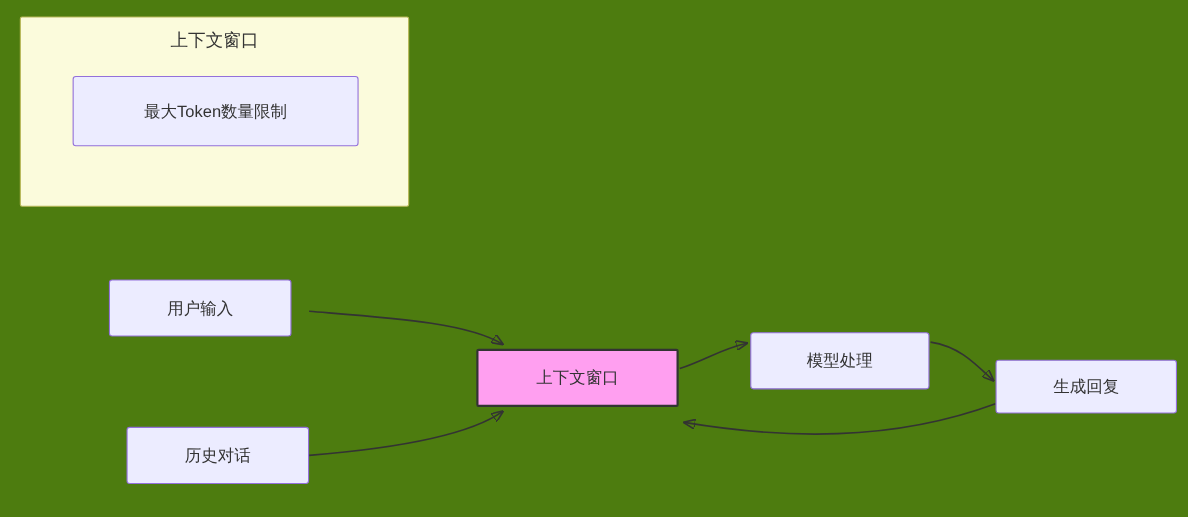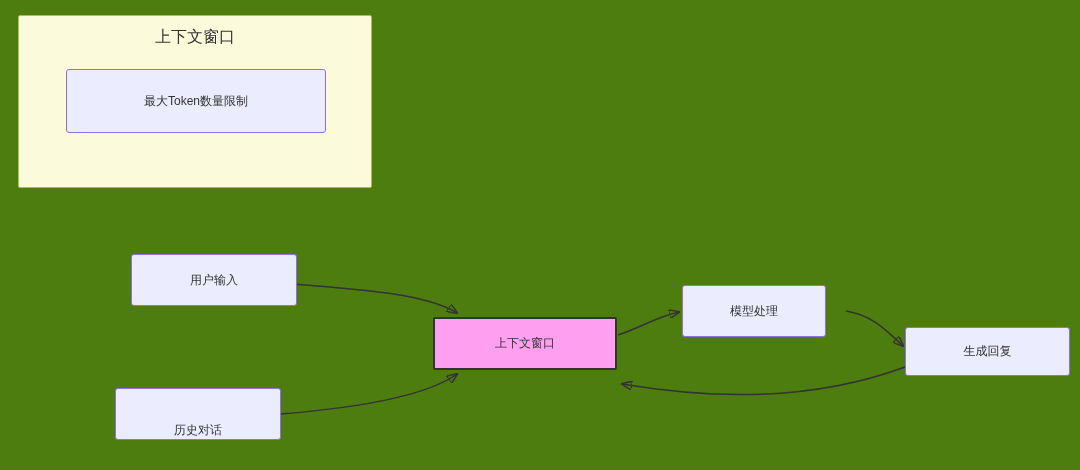--- a/index.html
+++ b/index.html
@@ -52,36 +52,36 @@
     color: var(--text-color);
   }
   .node {
     position: absolute;
     display: flex;
     align-items: center;
     justify-content: center;
     background: var(--node-fill);
     border: 1px solid var(--node-border);
     border-radius: 3px;
-    font-size: 12px;
+    font-size: 15px;
     color: var(--text-color);
   }
   .cluster-node {
     left: 47px; top: 53px;
     width: 260px; height: 64px;
   }
-  .n-user    { left: 131px; top: 254px; width: 166px; height: 52px; }
-  .n-history { left: 115px; top: 388px; width: 166px; height: 52px; align-items: flex-end; }
+  .n-user    { left: 99px; top: 254px; width: 166px; height: 52px; }
+  .n-history { left: 115px; top: 388px; width: 166px; height: 52px; }
   .n-context {
     left: 433px; top: 317px; width: 184px; height: 53px;
     background: var(--highlight-fill);
     border: 2.5px solid var(--highlight-border);
     border-radius: 2px;
   }
-  .n-model   { left: 682px; top: 285px; width: 144px; height: 52px; }
+  .n-model   { left: 682px; top: 302px; width: 163px; height: 52px; }
   .n-reply   { left: 905px; top: 327px; width: 165px; height: 49px; }
 </style>
 </head>
 <body>
 
 <div class="canvas">
 
   <svg class="edges" viewBox="0 0 1080 470" xmlns="http://www.w3.org/2000/svg">
     <defs>
       <marker id="arrow" viewBox="0 0 11 9" markerWidth="11" markerHeight="9" refX="10" refY="4.5" orient="auto" markerUnits="userSpaceOnUse">

